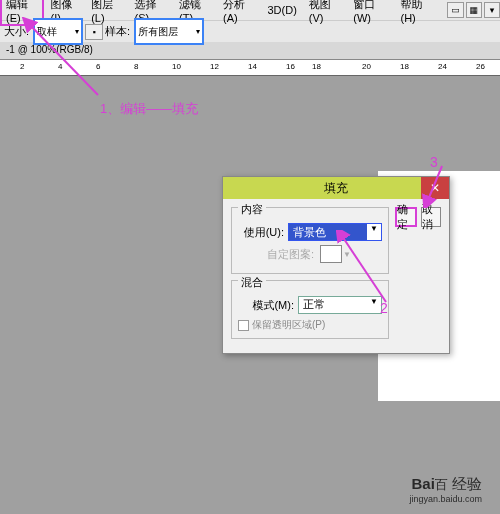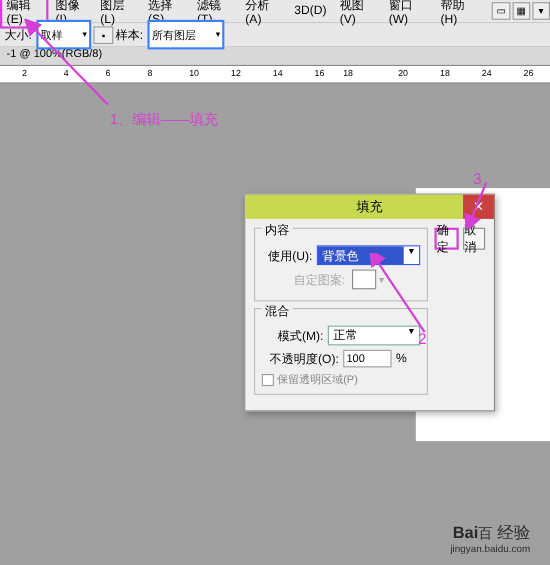--- a/index.html
+++ b/index.html
@@ -144,25 +144,20 @@
       </div>
       <div class="fieldset">
         <span class="fieldset-title">混合</span>
         <div class="row">
           <label style="width:56px;text-align:right">模式(M):</label>
           <div class="sel" style="background:#fff">
             <span style="padding:0 4px;flex:1">正常</span>
             <span class="sel-arrow">▼</span>
           </div>
         </div>
-        <div class="row" style="margin-top:4px">
-          <label style="width:70px;text-align:right">不透明度(O):</label>
-          <span class="num-input">100</span>
-          <span style="margin-left:4px">%</span>
-        </div>
         <div class="chk" style="margin-top:2px">
           <span class="chk-box"></span>
           <span>保留透明区域(P)</span>
         </div>
       </div>
     </div>
     <div class="dlg-right">
       <div class="dlg-btn hl">确定</div>
       <div class="dlg-btn">取消</div>
     </div>

